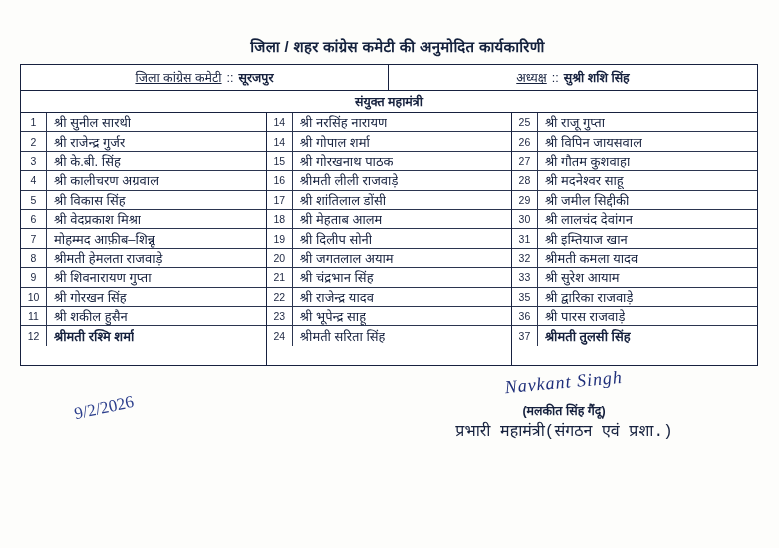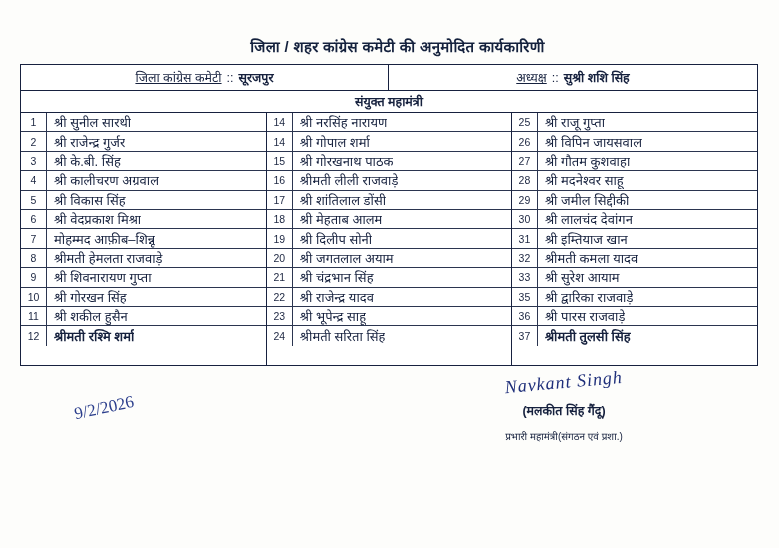--- a/index.html
+++ b/index.html
@@ -144,23 +144,24 @@
     letter-spacing: 1px;
     height: 26px;
   }
   .sign-name {
     font-size: 12.5px;
     font-weight: bold;
     color: #16213e;
     margin-top: 4px;
   }
   .sign-desig {
-    font-size: 10px;
-    color: #16213e;
-    margin-top: 10px;
+    font-size: 16px;
+    color: #16213e;
+    margin-top: 0;
+    font-family: Liberation Mono, monospace;
   }
 </style>
 </head>
 <body>
 
 <div class="page">
 
   <div class="doc-title">जिला / शहर कांग्रेस कमेटी की अनुमोदित कार्यकारिणी</div>
 
   <div class="main-box">

